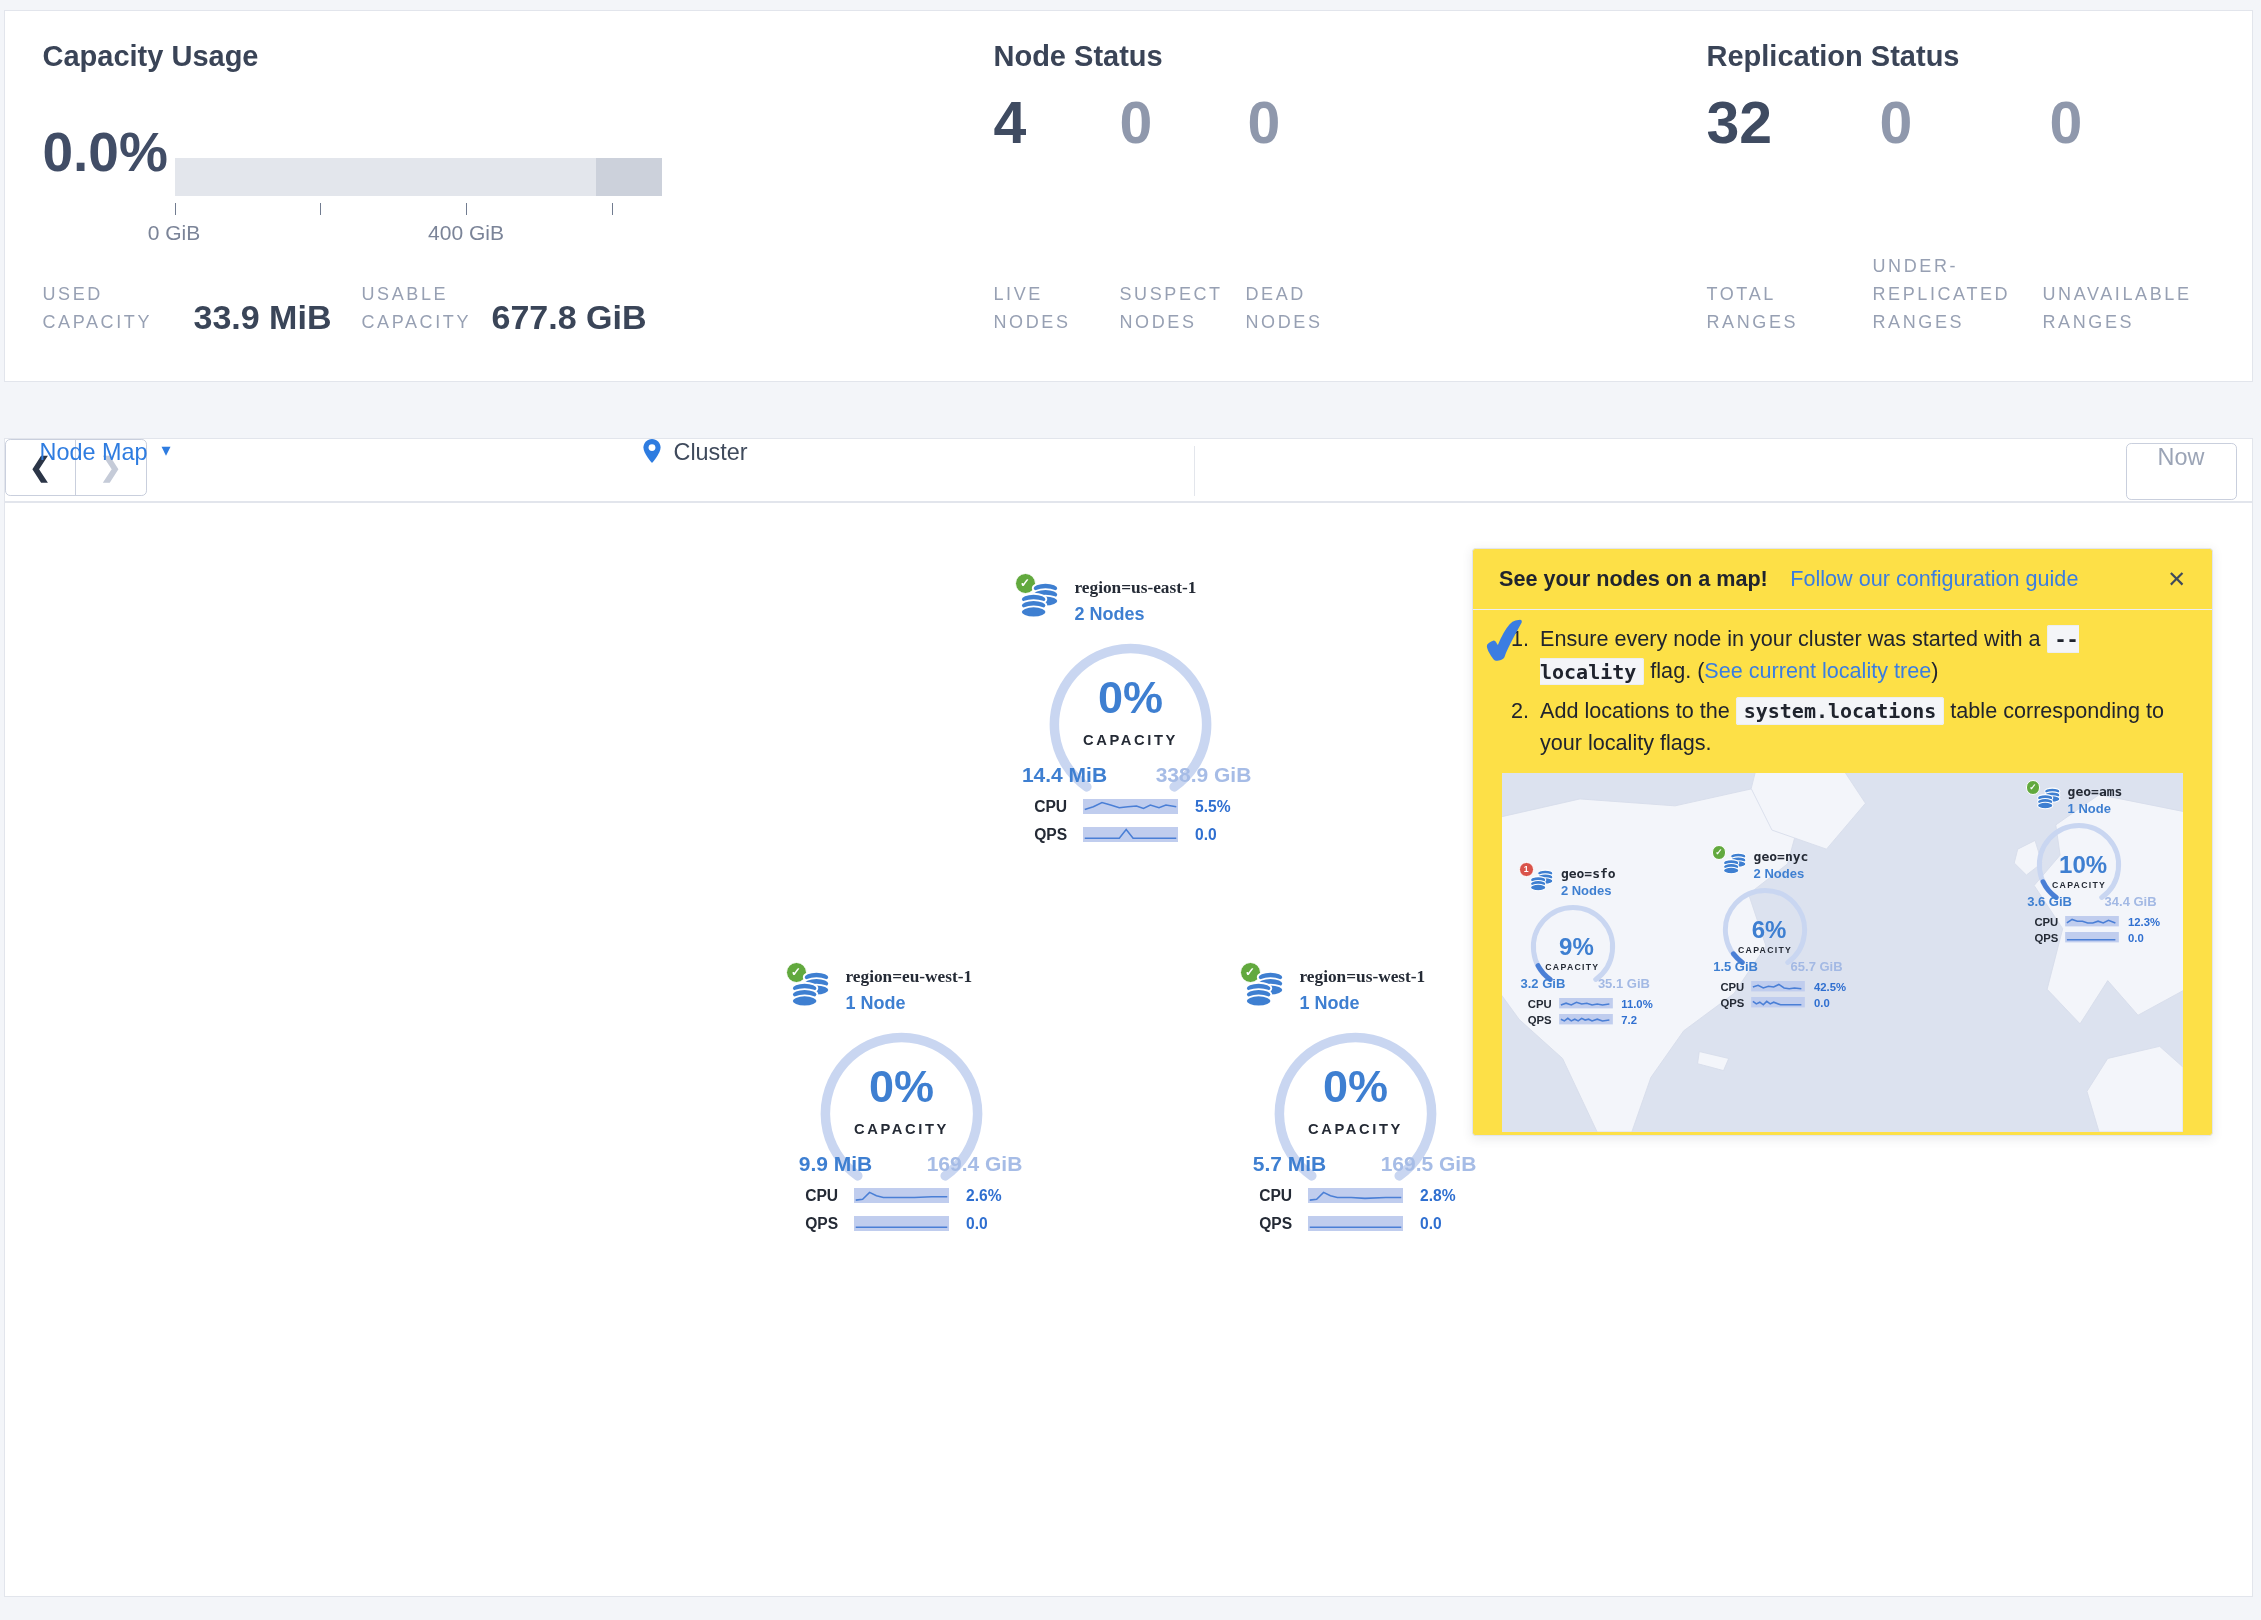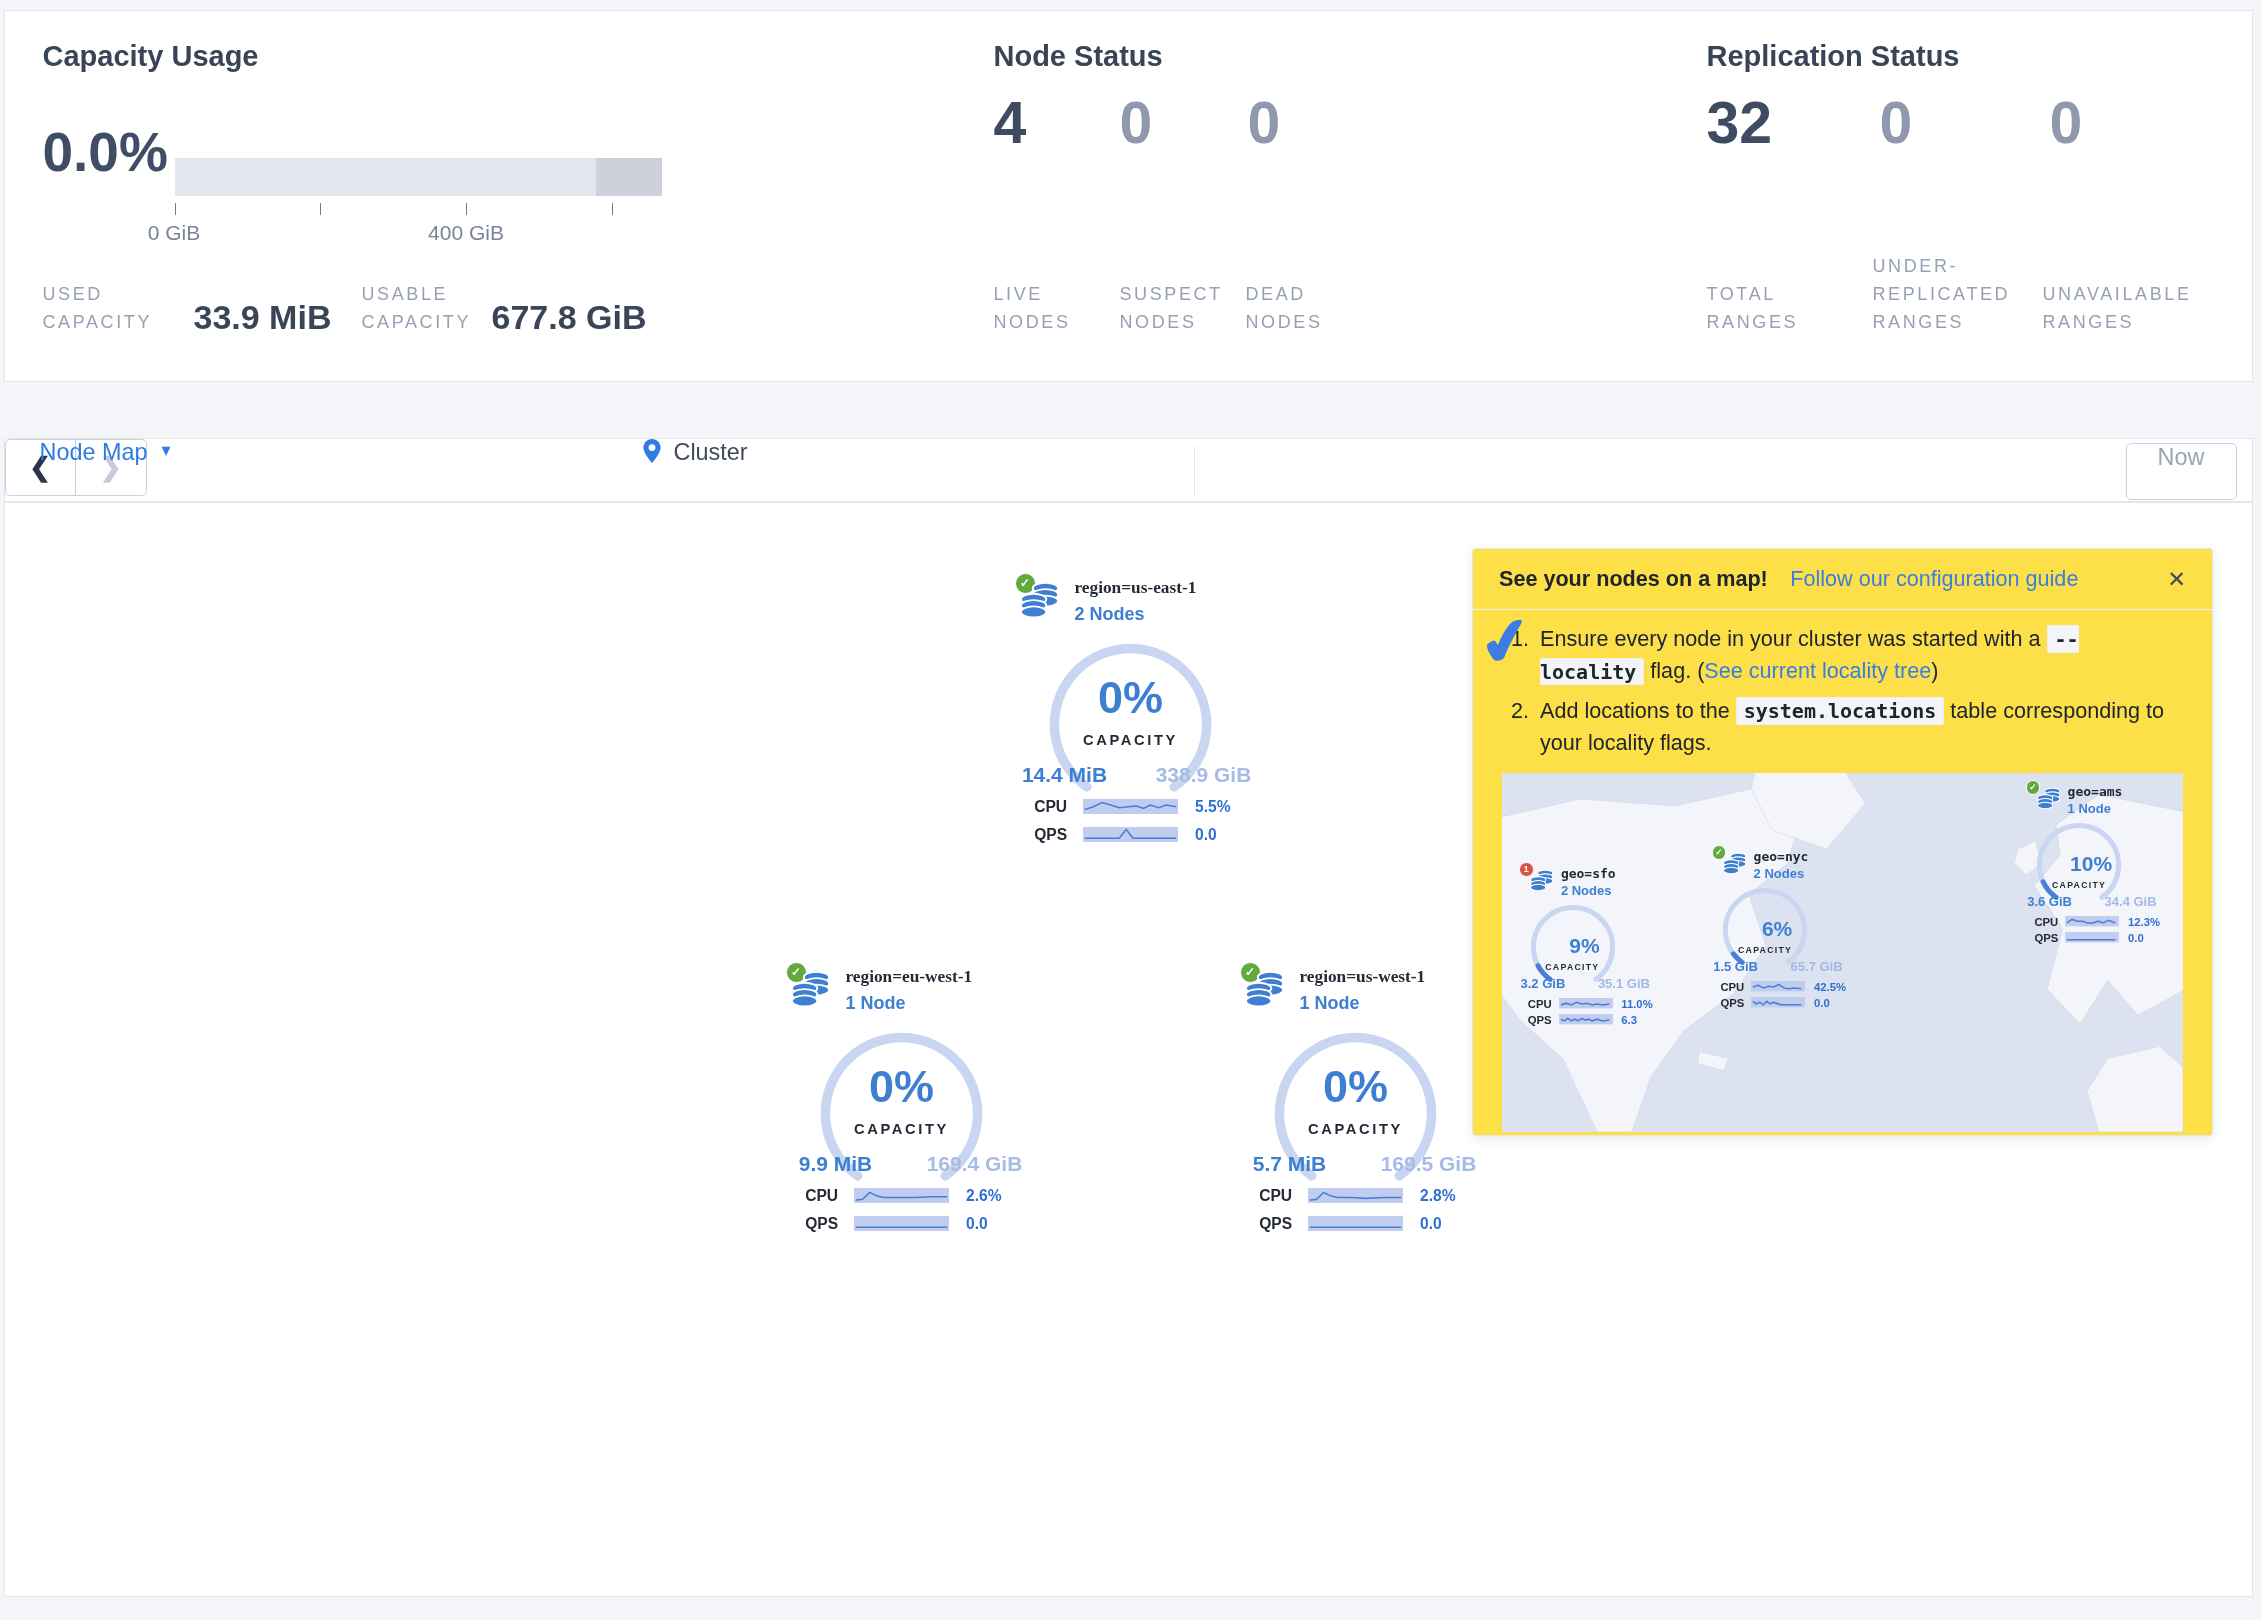--- a/index.html
+++ b/index.html
@@ -76,21 +76,21 @@
 
   
   .minimap{position:absolute;left:28.6px;top:224px;width:681px;height:359px;background:#dce2ef;overflow:hidden;}
   .land{position:absolute;left:0;top:0;}
   .land path{fill:#f3f5fa;stroke:#d6dcea;stroke-width:1;}
   .mini-node{position:absolute;width:142px;height:170px;}
   .mn-badge{left:0px;top:0px;width:14.7px;height:14.7px;font-size:8.7px;font-weight:700;}
   .mn-icon{position:absolute;left:11.3px;top:7px;}
   .mn-loc{position:absolute;left:42px;top:3.5px;font-family:"DejaVu Sans Mono",monospace;font-size:13px;font-weight:700;color:#242a35;white-space:nowrap;}
   .mn-count{position:absolute;left:42px;top:21px;font-size:13px;font-weight:700;color:#3e7fd1;text-decoration:none;}
-  .mn-pct{position:absolute;left:12px;top:73px;width:107px;text-align:center;font-size:21px;font-weight:700;color:#3e7fd1;line-height:1;}
+  .mn-pct{position:absolute;left:4px;top:73px;width:107px;text-align:center;font-size:24px;font-weight:700;color:#3e7fd1;line-height:1;}
   .mn-capl{position:absolute;left:0;top:100px;width:107px;text-align:center;font-size:8.7px;font-weight:800;letter-spacing:1.3px;color:#242a35;}
   .mn-min{position:absolute;left:-7px;top:114px;width:62px;text-align:center;font-size:13px;font-weight:600;color:#3e7fd1;}
   .mn-max{position:absolute;left:71px;top:114px;width:68px;text-align:center;font-size:13px;font-weight:600;color:#a3b9e4;}
   .mini-metric{position:absolute;left:1.7px;width:147px;height:13px;display:flex;align-items:center;}
   .mm-label{width:31px;text-align:right;font-size:11.3px;font-weight:800;color:#242a35;}
   .mm-spark{margin-left:7px;}
   .mm-val{margin-left:8.7px;font-size:11.3px;font-weight:700;color:#2f6fd0;}
 </style>
 </head>
 <body>
@@ -312,21 +312,21 @@
           <polyline class="spark-line" points="2,8 8,6 14,8 20,5 26,7 32,6 38,8 44,7 50,8 58,7" stroke-width="1.2"></polyline>
         </svg>
         <span class="mm-val">11.0%</span>
       </div>
       <div class="mini-metric" style="top:151px">
         <span class="mm-label">QPS</span>
         <svg class="mm-spark" width="54" height="10.4" viewBox="0 0 62 12">
           <rect class="spark-bg" x="0" y="0" width="62" height="12"></rect>
           <polyline class="spark-line" points="2,6 6,8 10,5 14,8 18,6 22,8 26,5 30,7 34,6 38,8 44,6 50,8 58,7" stroke-width="1.2"></polyline>
         </svg>
-        <span class="mm-val">6.3</span>
+        <span class="mm-val">7.2</span>
       </div>
     </div>
 
     <div class="mini-node" style="left:210px;top:72px">
       <div class="status-badge ok mn-badge">✓</div>
       <svg class="mn-icon" width="24" height="24" viewBox="0 0 44 44">
           <use href="#db-icon"></use>
         </svg>
       <div class="mn-loc">geo=nyc</div>
       <a class="mn-count">2 Nodes</a>

